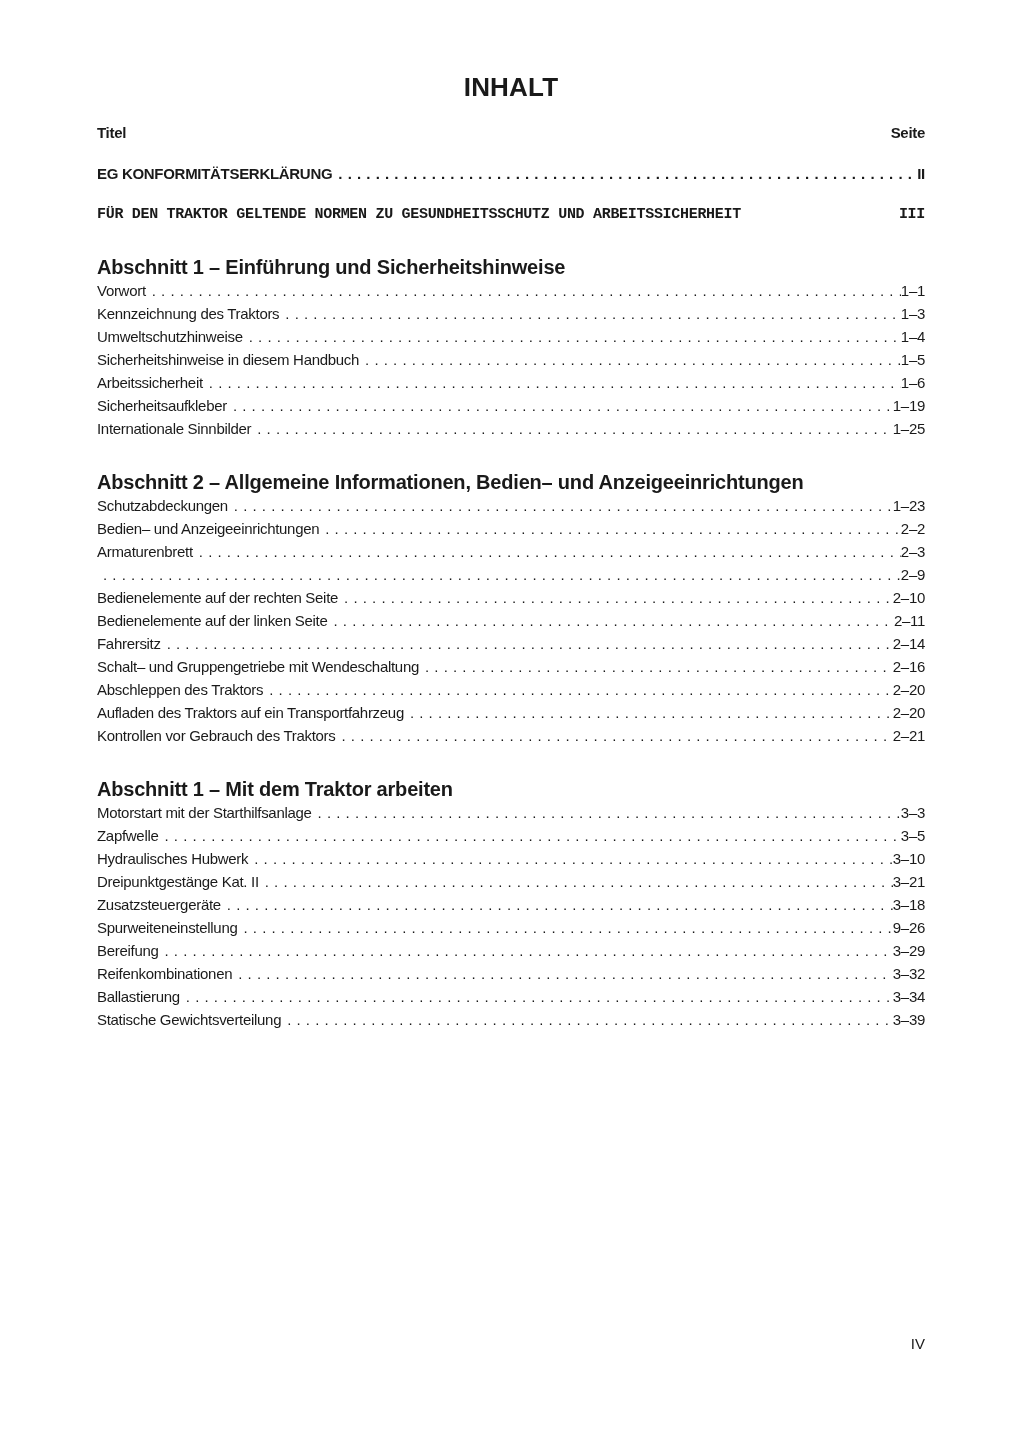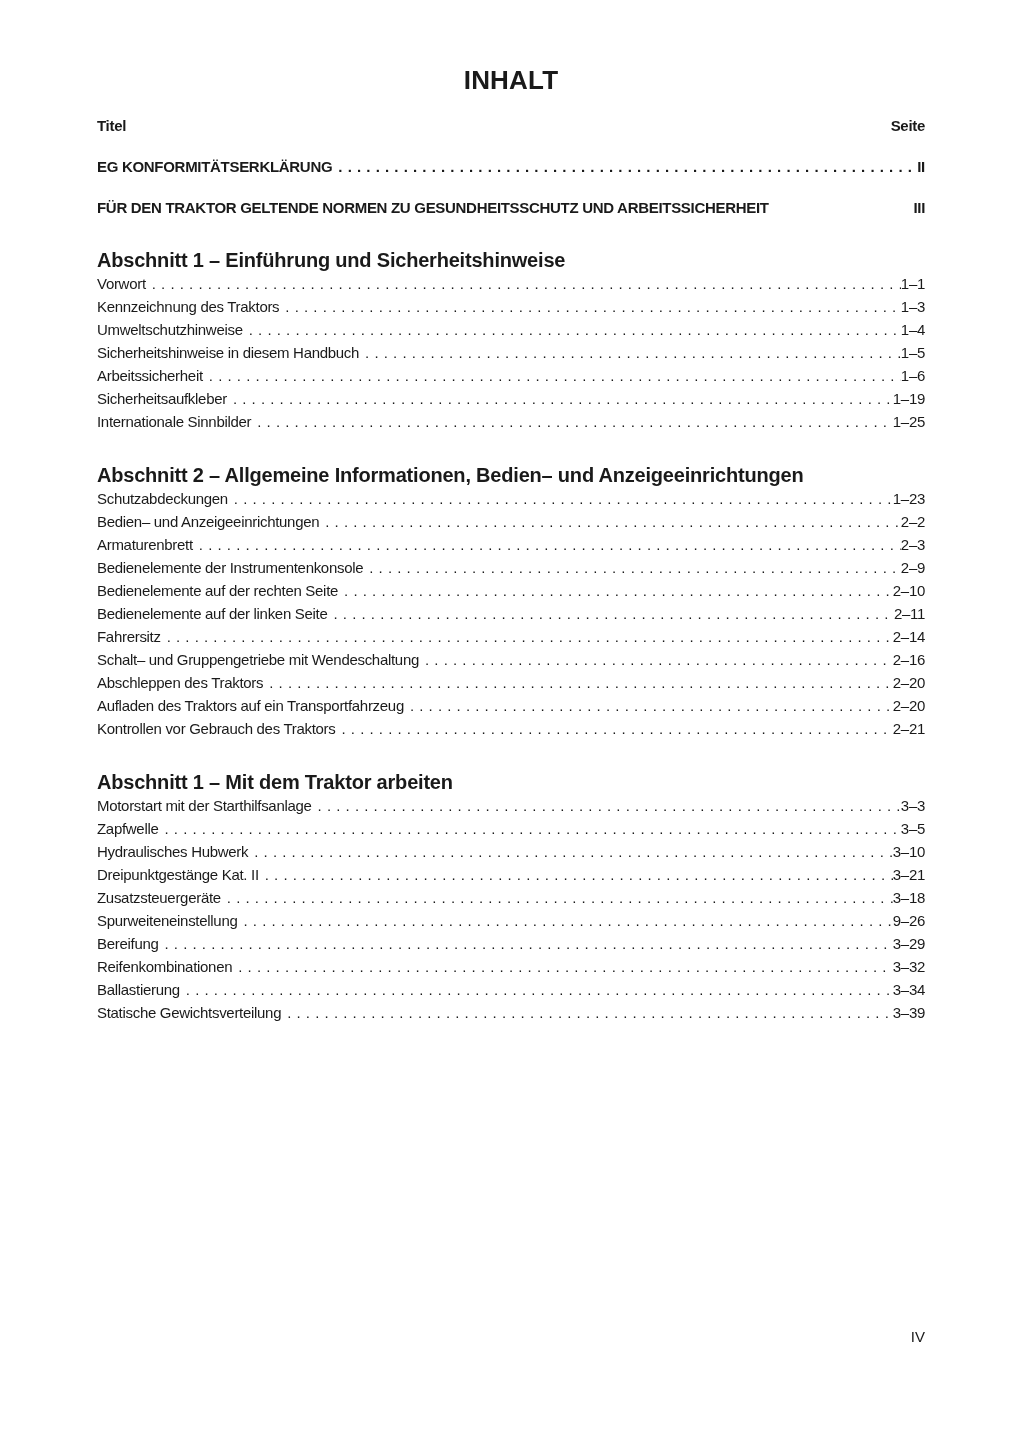--- a/index.html
+++ b/index.html
@@ -11,21 +11,21 @@
     width: 1024px;
     height: 1449px;
     position: relative;
     font-family: "Liberation Sans", "DejaVu Sans", sans-serif;
     color: #1a1a1a;
     overflow: hidden;
   }
   .page {
     position: absolute;
     left: 97px;
-    top: 4px;
+    top: 11px;
     width: 828px;
     padding-top: 64px;
   }
   .doc-title {
     font-size: 26px;
     font-weight: bold;
     text-align: center;
     line-height: 24px;
     margin-bottom: 24px;
     letter-spacing: 0.2px;
@@ -38,21 +38,21 @@
     letter-spacing: -0.3px;
     white-space: nowrap;
   }
   .bold { font-weight: bold; }
   .hdr-row {
     line-height: 20px;
     margin-bottom: 21px;
   }
   .front-row { line-height: 20px; }
   .fr0 { margin-bottom: 21px; }
-  .fr1 { margin-bottom: 23px; }
+  .fr1 { margin-bottom: 23px; font-family: Liberation Mono, monospace; }
   .t  { white-space: nowrap; }
   .pg { white-space: nowrap; }
   .leader {
     flex: 1;
     overflow: hidden;
     white-space: nowrap;
     text-align: right;
     padding-left: 6px;
     padding-right: 7px;
     letter-spacing: 0.5px;
@@ -149,21 +149,20 @@
           <span class="t">Bedien– und Anzeigeeinrichtungen</span>
           <span class="leader">. . . . . . . . . . . . . . . . . . . . . . . . . . . . . . . . . . . . . . . . . . . . . . . . . . . . . . . . . . . . . . . . . . . . . . . . . . . . . . . . . . . . . . . . . . . . . . . . . . . . . . . . . . . . . . . . . . . . . . . . . . . . . . . . . . . . . . . . . . . . . . . . . . . . . . . . . . . . . . . . . . . . . . . . . .</span>
           <span class="pg">2–2</span>
         </div>
         <div class="row">
           <span class="t">Armaturenbrett</span>
           <span class="leader">. . . . . . . . . . . . . . . . . . . . . . . . . . . . . . . . . . . . . . . . . . . . . . . . . . . . . . . . . . . . . . . . . . . . . . . . . . . . . . . . . . . . . . . . . . . . . . . . . . . . . . . . . . . . . . . . . . . . . . . . . . . . . . . . . . . . . . . . . . . . . . . . . . . . . . . . . . . . . . . . . . . . . . . . . .</span>
           <span class="pg">2–3</span>
         </div>
         <div class="row">
-          <span class="t">Bedienelemente der Instrumentenkonsole</span>
           <span class="leader">. . . . . . . . . . . . . . . . . . . . . . . . . . . . . . . . . . . . . . . . . . . . . . . . . . . . . . . . . . . . . . . . . . . . . . . . . . . . . . . . . . . . . . . . . . . . . . . . . . . . . . . . . . . . . . . . . . . . . . . . . . . . . . . . . . . . . . . . . . . . . . . . . . . . . . . . . . . . . . . . . . . . . . . . . .</span>
           <span class="pg">2–9</span>
         </div>
         <div class="row">
           <span class="t">Bedienelemente auf der rechten Seite</span>
           <span class="leader">. . . . . . . . . . . . . . . . . . . . . . . . . . . . . . . . . . . . . . . . . . . . . . . . . . . . . . . . . . . . . . . . . . . . . . . . . . . . . . . . . . . . . . . . . . . . . . . . . . . . . . . . . . . . . . . . . . . . . . . . . . . . . . . . . . . . . . . . . . . . . . . . . . . . . . . . . . . . . . . . . . . . . . . . . .</span>
           <span class="pg">2–10</span>
         </div>
         <div class="row">
           <span class="t">Bedienelemente auf der linken Seite</span>

